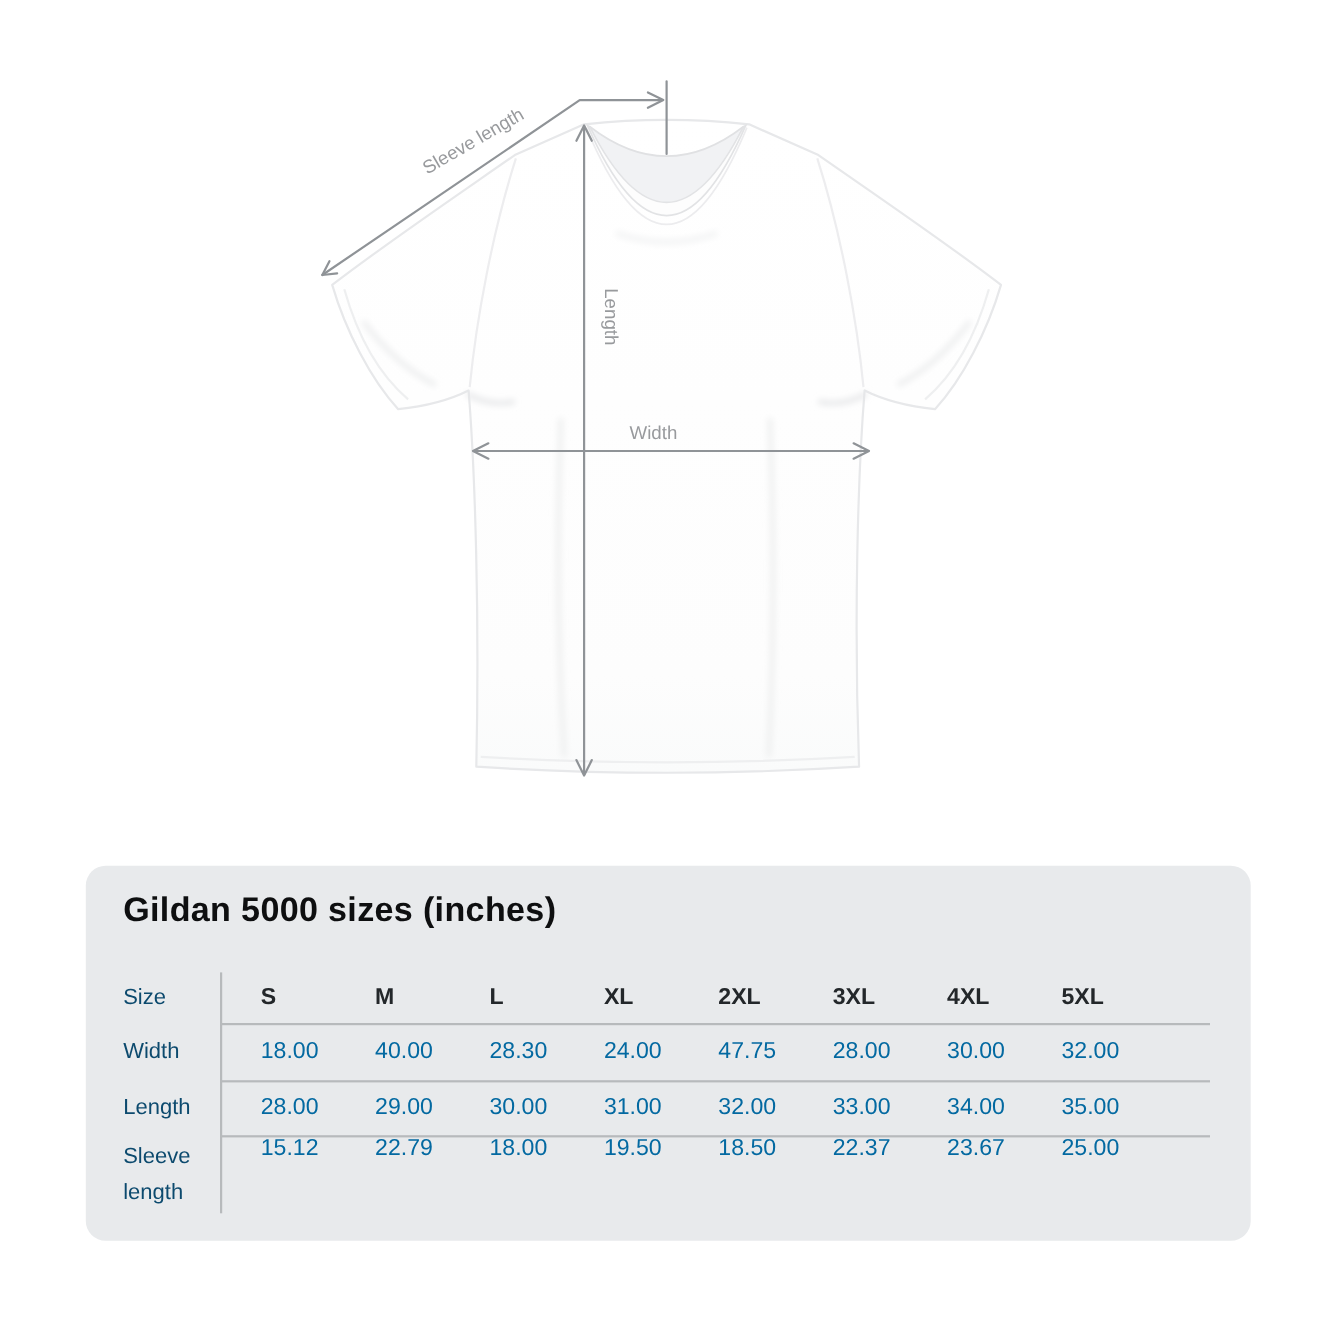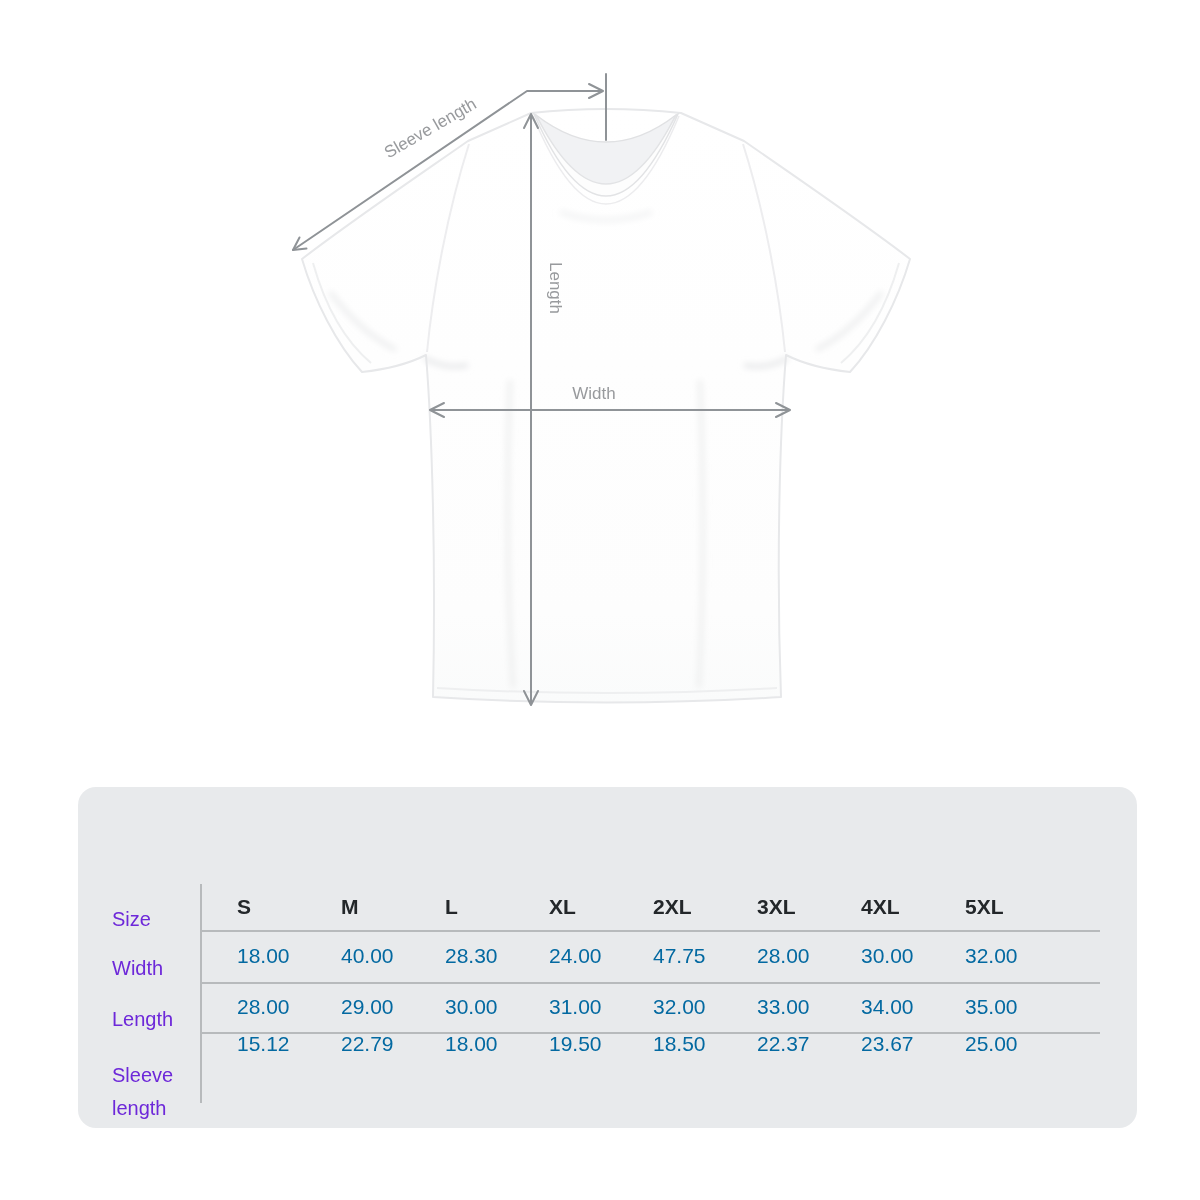--- a/index.html
+++ b/index.html
@@ -31,21 +31,21 @@
   .trow { display:flex; align-items:center; }
   .trow.r-head { height:46px; }
   .trow.r1 { height:52px; }
   .trow.r2 { height:50px; }
   .trow.r3 { height:71px; align-items:flex-start; }
   .trow.r3 .tcell { }
   .trow.r3 .tlabel { padding-top:3px; }
 
   .tlabel {
     width:122px; padding-left:34px; box-sizing:border-box;
-    font-size:20px; line-height:33px; color:#6d28d9;margin-top:24px;
+    font-size:20px; line-height:33px; color:#0c4a6e;
   }
   .tcell {
     width:104px; padding-left:37px; box-sizing:border-box;
     font-size:21px; color:#0369a1; white-space:nowrap;
   }
   .tcell.th { font-weight:bold; color:#23272a; }
 </style>
 </head>
 <body>
 
@@ -127,20 +127,21 @@
     </g>
 
     <text transform="translate(433,133) rotate(-30)" text-anchor="middle" font-size="17" fill="#989a9d">Sleeve length</text>
 
     <text transform="translate(550,288) rotate(90)" text-anchor="middle" font-size="17" fill="#989a9d">Length</text>
 
     <text x="594" y="399" text-anchor="middle" font-size="17" fill="#989a9d">Width</text>
   </svg>
 
   <div class="card">
+    <div class="card-title">Gildan 5000 sizes (inches)</div>
 
     <div class="vline"></div>
     <div class="hline h1"></div>
     <div class="hline h2"></div>
     <div class="hline h3"></div>
 
     <div class="tbl">
 
       <div class="trow r-head">
         <div class="tlabel">Size</div>

